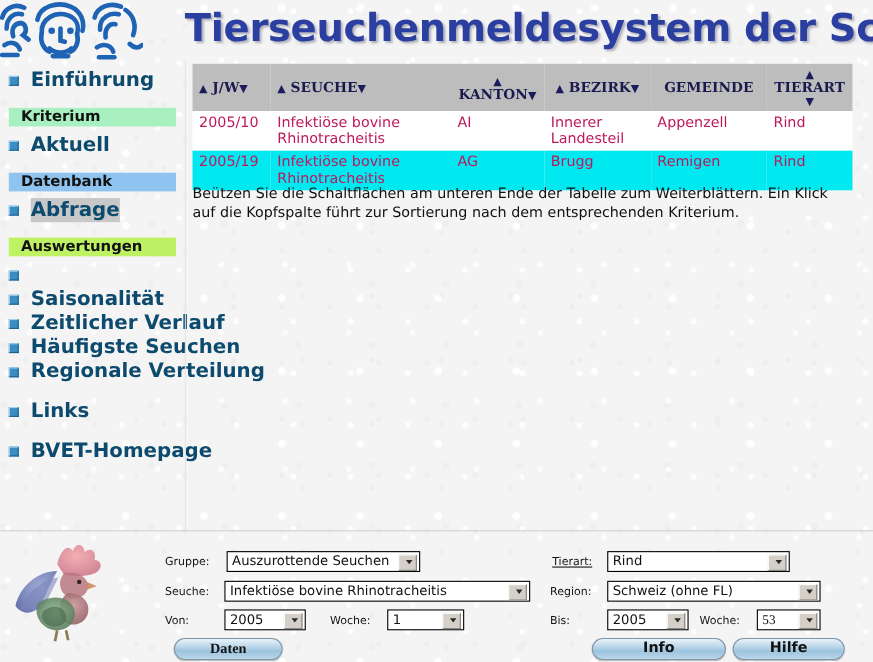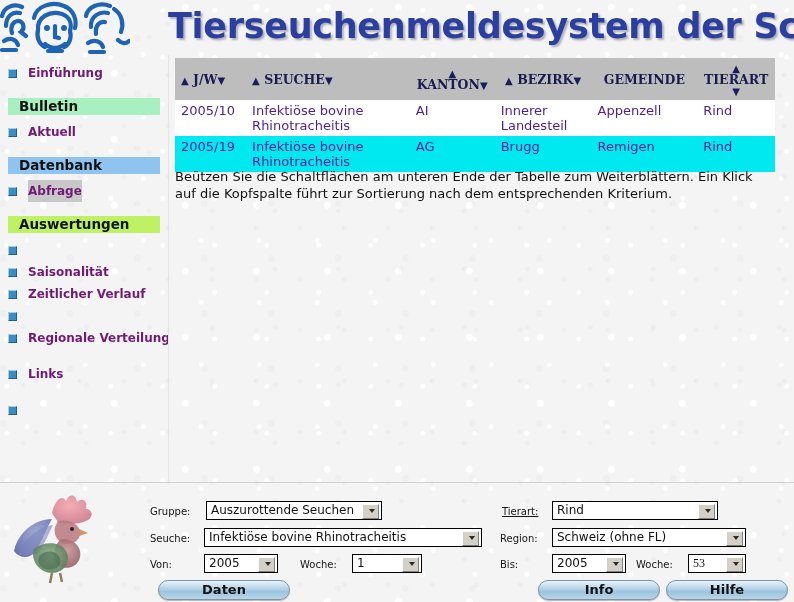--- a/index.html
+++ b/index.html
@@ -49,23 +49,23 @@
     position: absolute; left: 0; top: 62px; width: 168px; height: 420px;
     padding: 0;
   }
   .nav-link {
     display: block;
     position: relative;
     padding: 0 0 0 20px;
     margin: 0 0 0 8px;
     height: 22px;
     line-height: 22px;
-    font-size: 12px;
+    font-size: 18px;
     font-weight: bold;
-    color: #701a75;
+    color: #0c4a6e;
     text-decoration: underline;
     white-space: nowrap;
     cursor: pointer;
   }
   .nav-link .bullet {
     position: absolute; left: 0; top: 7px;
     width: 9px; height: 9px;
     background: #3a8ec4;
     border-top: 1px solid #9fd0ea;
     border-left: 1px solid #9fd0ea;
@@ -112,21 +112,21 @@
     height: 42px;
     white-space: nowrap;
     cursor: pointer;
   }
   #data-table th .arw { color: #1b1b5e; font-size: 10px; }
   #data-table th.th-left { text-align: left; padding-left: 6px; }
   #data-table th.stacked { line-height: 11px; }
   #data-table td {
     padding: 3px 6px;
     font-size: 13px;
-    color: #4c1d95;
+    color: #be185d;
     vertical-align: top;
     line-height: 15px;
   }
   #data-table tr.row-normal td { background: #ffffff; }
   #data-table tr.row-highlight td { background: #00e8f0; }
   .c-jw   { width: 58px; white-space: nowrap; }
   .c-seu  { width: 152px; }
   .c-kan  { width: 58px; text-align: left; }
   .c-bez  { width: 90px; }
   .c-gem  { width: 98px; }
@@ -254,21 +254,21 @@
 <div id="sidebar">
 
   <div class="nav-link">
     <span class="bullet"></span>
     <span class="lbl">Einführung</span>
   </div>
 
   <div class="sp14"></div>
 
   <div class="section-bar" style="background:#a8f0c0">
-    <span>Bulletin</span>
+    <span>Kriterium</span>
   </div>
 
   <div class="sp6"></div>
 
   <div class="nav-link">
     <span class="bullet"></span>
     <span class="lbl">Aktuell</span>
   </div>
 
   <div class="sp14"></div>
@@ -301,38 +301,40 @@
     <span class="lbl">Saisonalität</span>
   </div>
 
   <div class="nav-link">
     <span class="bullet"></span>
     <span class="lbl">Zeitlicher Verlauf</span>
   </div>
 
   <div class="nav-link">
     <span class="bullet"></span>
+    <span class="lbl">Häufigste Seuchen</span>
   </div>
 
   <div class="nav-link">
     <span class="bullet"></span>
     <span class="lbl">Regionale Verteilung</span>
   </div>
 
   <div class="sp14"></div>
 
   <div class="nav-link">
     <span class="bullet"></span>
     <span class="lbl">Links</span>
   </div>
 
   <div class="sp14"></div>
 
   <div class="nav-link">
     <span class="bullet"></span>
+    <span class="lbl">BVET-Homepage</span>
   </div>
 </div>
 
 <div id="content">
 
   <table id="data-table">
     <thead>
       <tr>
         <th class="th-left c-jw">
           <span class="arw">▲</span>
@@ -472,17 +474,17 @@
       <span>2005</span>
       <span class="caret"></span>
     </div>
 
     <div class="flabel" style="left:490px; top:55px;">Woche:</div>
     <div class="sel" style="left:542px; top:53px; width:58px;font-family:Liberation Serif, serif;">
       <span>53</span>
       <span class="caret"></span>
     </div>
 
-    <div class="btn" style="left:12px;  top:79px; width:132px;">Daten</div>
+    <div class="btn" style="left:12px;  top:79px; width:99px;font-family:Liberation Serif, serif;">Daten</div>
     <div class="btn" style="left:392px; top:79px; width:122px;">Info</div>
-    <div class="btn" style="left:520px; top:79px; width:122px;">Hilfe</div>
+    <div class="btn" style="left:520px; top:79px; width:102px;">Hilfe</div>
   </div>
 </div>
 
 </body></html>

